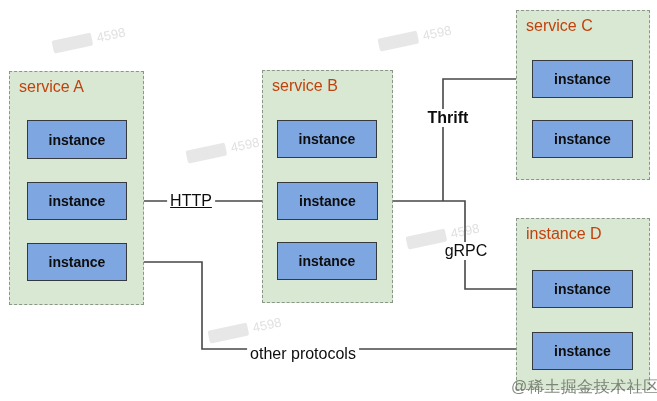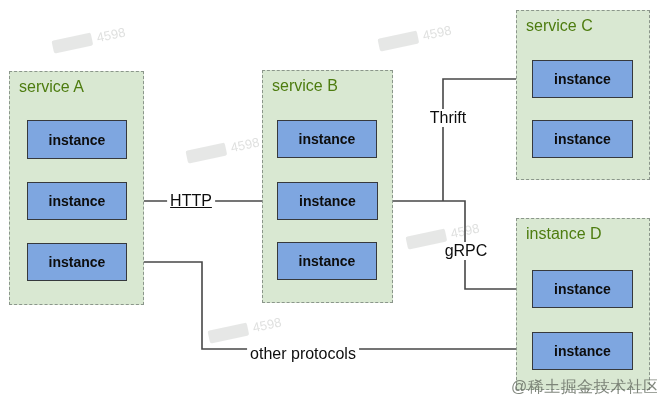--- a/index.html
+++ b/index.html
@@ -14,21 +14,21 @@
   .service-box{
     position:absolute;
     background:#d9e8d2;
     border:1px dashed #8b968b;
     box-sizing:border-box;
   }
   .service-label{
     position:absolute;
     left:9px;top:6px;
     font-size:16px;
-    color:#4d7c0f;
+    color:#c2410c;
     white-space:nowrap;
   }
   .instance-box{
     position:absolute;
     background:#7ea6e0;
     border:1.4px solid #36393d;
     box-sizing:border-box;
     display:flex;align-items:center;justify-content:center;
     font-size:14px;
     color:#0d0d0d;
@@ -104,21 +104,21 @@
       <div class="instance-box" style="left: 532px; top: 60px; width: 101px; height: 38px;">instance</div>
       <div class="instance-box" style="left: 532px; top: 120px; width: 101px; height: 38px;">instance</div>
       <div class="service-box" style="left: 516px; top: 218px; width: 134px; height: 172px;">
         <div class="service-label">instance D</div>
       </div>
       <div class="instance-box" style="left: 532px; top: 270px; width: 101px; height: 38px;">instance</div>
       <div class="instance-box" style="left: 532px; top: 332px; width: 101px; height: 38px;">instance</div>
     </div>
   <div id="labels">
       <div class="edge-label" style="left: 191px; top: 201px; text-decoration: underline;">HTTP</div>
-      <div class="edge-label" style="left: 448px; top: 118px;">Thrift</div>
+      <div class="edge-label" style="left: 448px; top: 118px; font-weight: bold;">Thrift</div>
       <div class="edge-label" style="left: 466px; top: 251px;">gRPC</div>
       <div class="edge-label" style="left: 303px; top: 354px;">other protocols</div>
     </div>
   <div id="marks">
       <div class="watermark" style="left: 52px; top: 32px;">
         <span>4598</span>
       </div>
       <div class="watermark" style="left: 186px; top: 142px;">
         <span>4598</span>
       </div>

